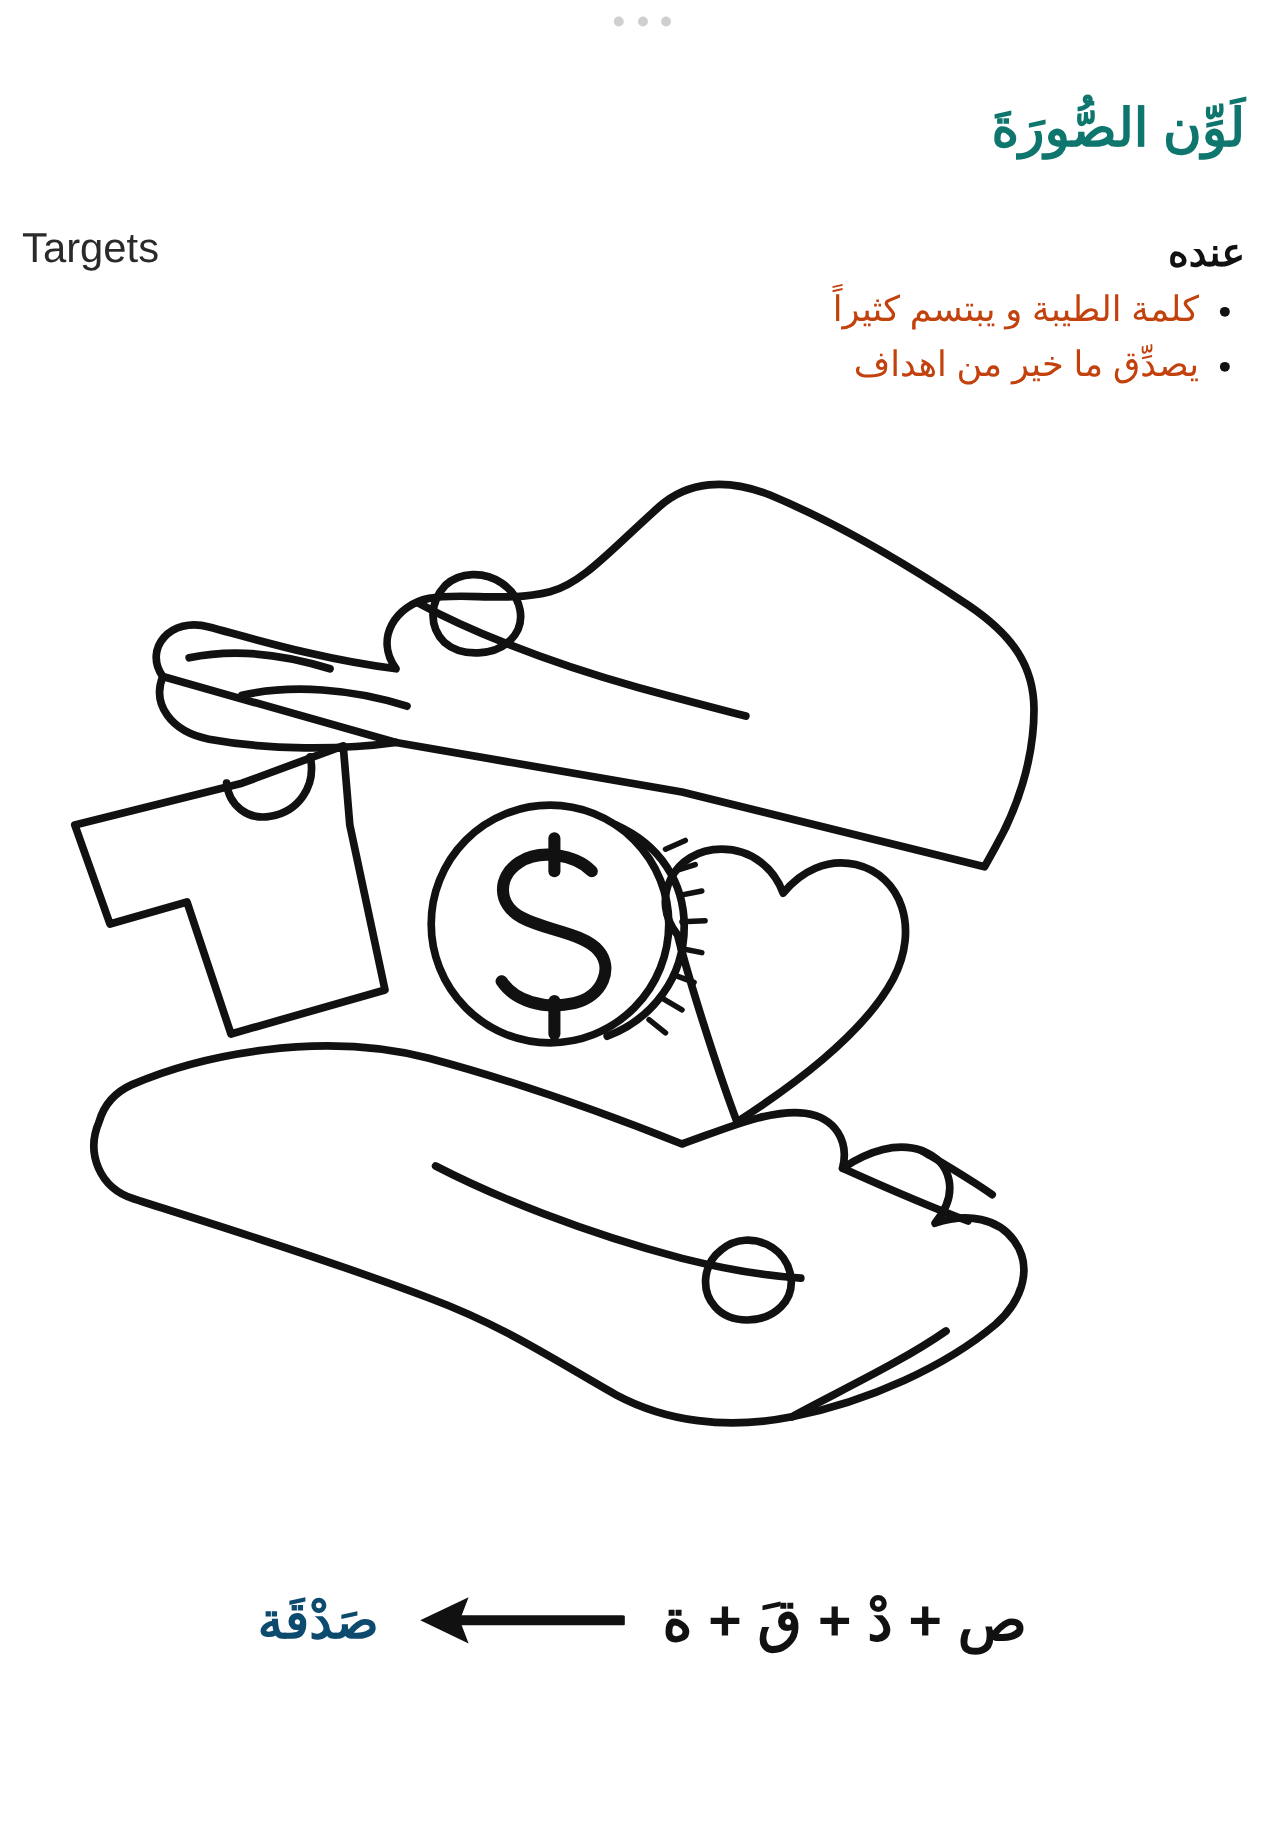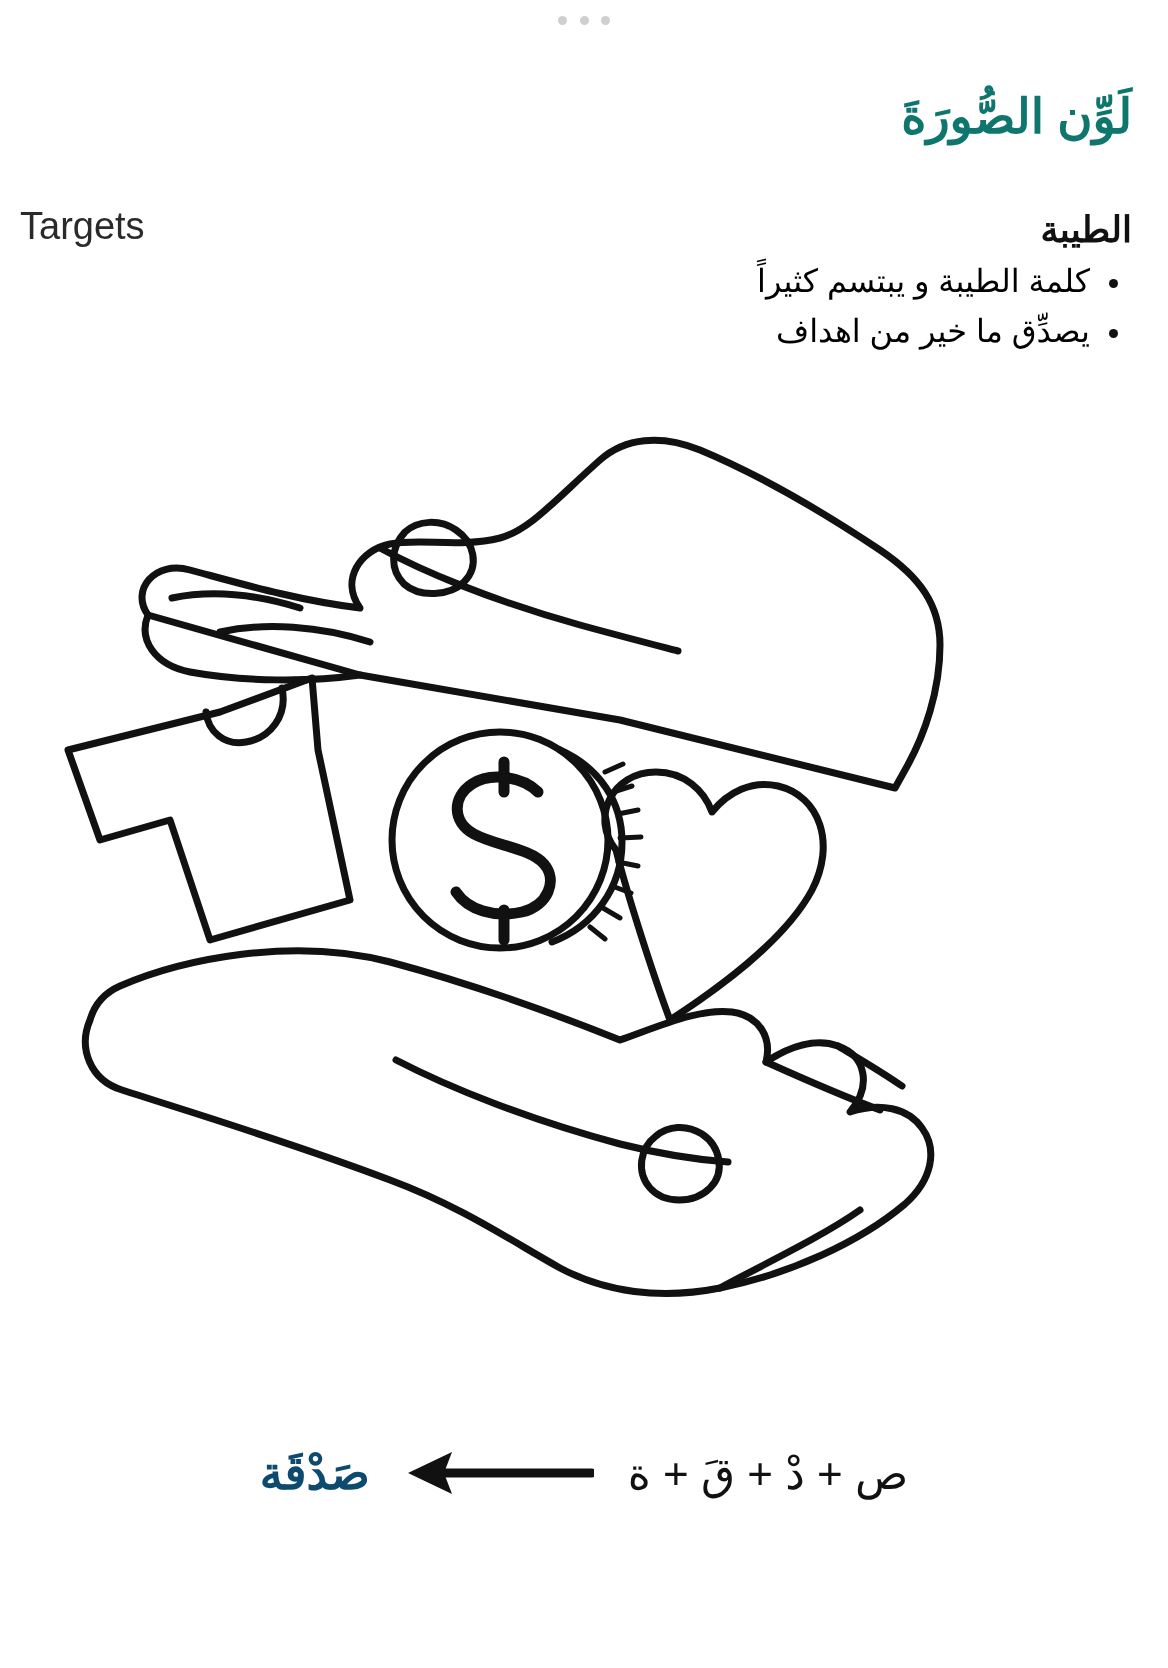--- a/index.html
+++ b/index.html
@@ -105,21 +105,21 @@
   }
   .ahdaf ul {
     margin: 0;
     padding-right: 42px;
     list-style: none;
   }
   .ahdaf li {
     position: relative;
     font-size: 32px;
     line-height: 1.55;
-    color: #000000;
+    color: #c2410c;
   }
   .ahdaf li::before {
     content: "";
     position: absolute;
     right: -28px;
     top: 22px;
     width: 9px;
     height: 9px;
     background: #111;
     border-radius: 50%;
@@ -141,22 +141,22 @@
     bottom: 150px;
     left: 0;
     width: 100%;
     height: 90px;
     direction: rtl;
     display: flex;
     align-items: center;
     justify-content: center;
   }
   .word-letters {
-    font-size: 44px;
-    font-weight: 400;
+    font-size: 52px;
+    font-weight: 700;
     color: #111;
     white-space: nowrap;
     margin-right: 40px;
   }
   .arrow-wrap {
     margin: 0 34px;
     display: flex;
     align-items: center;
   }
   .word-result {
@@ -176,21 +176,21 @@
   <span></span>
 </div>
 
 <div class="arabic-title">لَوِّن الصُّورَةَ</div>
 
 <div class="targets">
   <h2>Targets</h2>
 </div>
 
 <div class="ahdaf">
-  <h2>الطيبة</h2>
+  <h2>عنده</h2>
   <ul>
     <li>كلمة الطيبة و يبتسم كثيراً</li>
     <li>يصدِّق ما خير من اهداف</li>
   </ul>
 </div>
 
 <div class="illustration">
   <svg viewBox="0 0 1000 930" xmlns="http://www.w3.org/2000/svg" fill="none" stroke="#111111" stroke-width="7" stroke-linecap="round" stroke-linejoin="round">
 
     <g>

